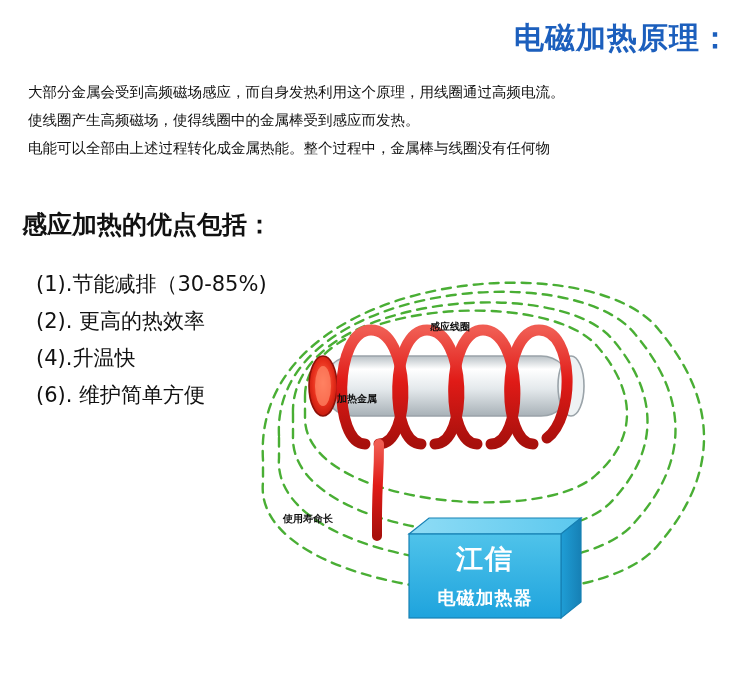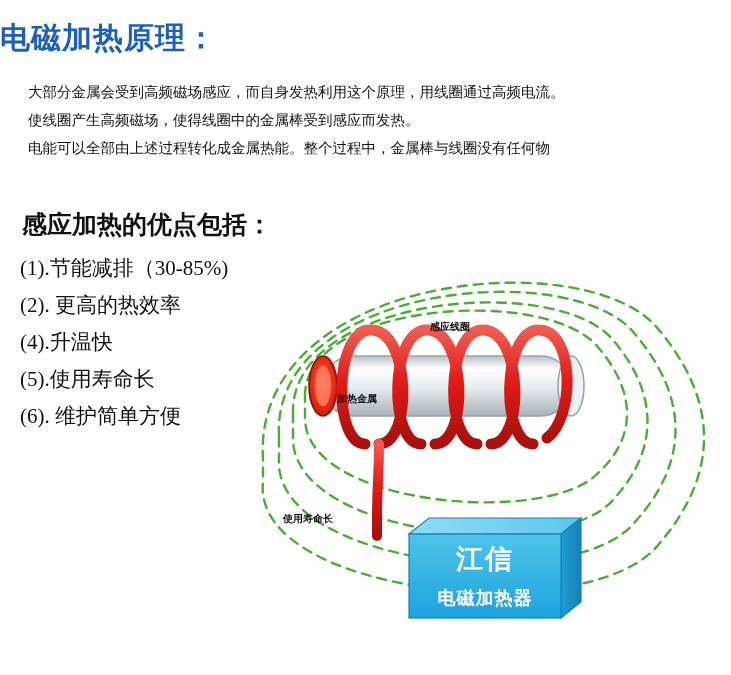--- a/index.html
+++ b/index.html
@@ -14,21 +14,21 @@
     overflow: hidden;
     font-family: "DejaVu Sans", "Liberation Sans", sans-serif;
     color: #111111;
   }
 
   #title {
     position: absolute;
     top: 18px;
     left: 0;
     width: 731px;
-    text-align: left;
+    text-align: right;
     font-size: 30px;
     font-weight: bold;
     color: #1c5fbd;
     letter-spacing: 1px;
   }
 
   #intro {
     position: absolute;
     top: 78px;
     left: 28px;
@@ -49,23 +49,22 @@
     font-weight: bold;
     color: #111111;
   }
 
   #benefits-list {
     position: absolute;
     top: 250px;
     left: 20px;
     width: 280px;
     list-style: none;
-    margin: 0;
+    margin: 16px;
     padding: 0;
-    font-family: Liberation Serif, serif;
   }
   #benefits-list li {
     font-size: 21px;
     line-height: 37px;
     color: #111111;
     white-space: nowrap;
   }
 
   #figure {
     position: absolute;
@@ -120,21 +119,20 @@
   <p>使线圈产生高频磁场，使得线圈中的金属棒受到感应而发热。</p>
   <p>电能可以全部由上述过程转化成金属热能。整个过程中，金属棒与线圈没有任何物</p>
 </div>
 
 <div id="benefits-heading">感应加热的优点包括：</div>
 
 <ul id="benefits-list">
   <li>(1).节能减排（30-85%)</li>
   <li>(2). 更高的热效率</li>
   <li>(4).升温快</li>
-  <li>(5).使用寿命长</li>
   <li>(6). 维护简单方便</li>
 </ul>
 
 <div id="figure">
   <svg width="470" height="400" viewBox="0 0 470 400" xmlns="http://www.w3.org/2000/svg">
     <defs>
       <linearGradient id="rodGrad" x1="0" y1="0" x2="0" y2="1">
         <stop offset="0%" stop-color="#b9c1c6"></stop>
         <stop offset="22%" stop-color="#ffffff"></stop>
         <stop offset="55%" stop-color="#e4e9ec"></stop>

